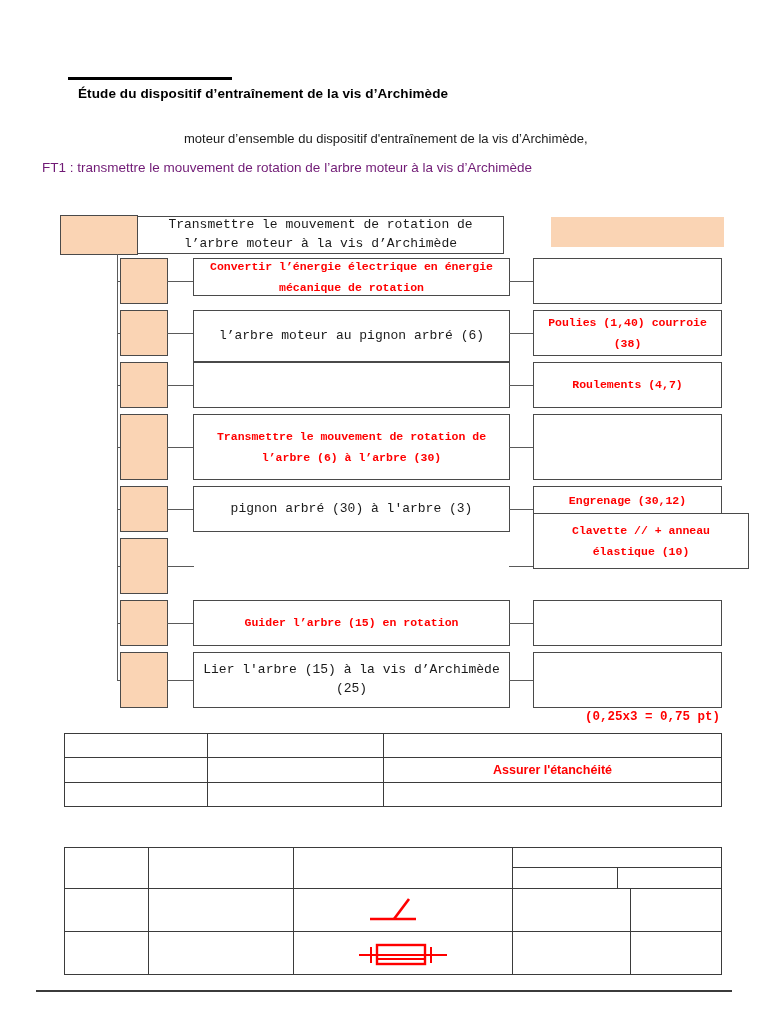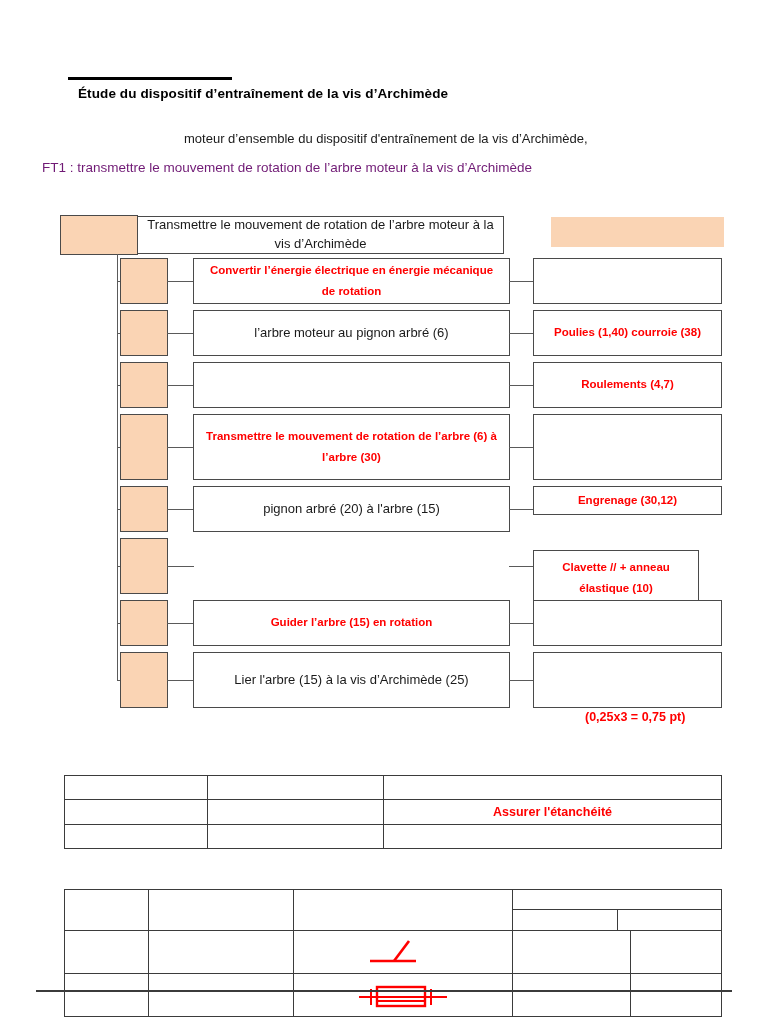--- a/index.html
+++ b/index.html
@@ -53,21 +53,21 @@
 
   
   .diagram {
     position: absolute;
     left: 0;
     top: 0;
     width: 768px;
     height: 1024px;
     pointer-events: none;
   }
-  .diagram > * { pointer-events: auto; }
+  .diagram > * { pointer-events: auto; font-family: Liberation Mono, monospace; }
 
   .box {
     position: absolute;
     box-sizing: border-box;
     border: 1.3px solid #4a4a4a;
     background: #ffffff;
     display: flex;
     align-items: center;
     justify-content: center;
     text-align: center;
@@ -106,21 +106,20 @@
     font-weight: bold;
     color: #ff0000;
     white-space: nowrap;
   }
 
   
   .tbl {
     position: absolute;
     border-collapse: collapse;
     table-layout: fixed;
-    margin-top: 42px;
   }
   .tbl td {
     border: 1.2px solid #3b3b3b;
     padding: 0;
     vertical-align: middle;
     text-align: center;
   }
   .cell-red {
     font-size: 12.5px;
     font-weight: bold;
@@ -169,34 +168,34 @@
     <span class="txt-black"></span>
   </div>
 
   <div class="connector v" style="left:117px; top:254px; height:427px;"></div>
 
   <div class="connector h" style="left:117px; top:281px; width:24px;"></div>
   <div class="box salmon" style="left:120px; top:258px; width:48px; height:46px;">
     <span class="txt-black"></span>
   </div>
   <div class="connector h" style="left:167px; top:281px; width:27px;"></div>
-  <div class="box" style="left:193px; top:258px; width:317px; height:46px;">
+  <div class="box" style="left:193px; top:258px; width:317px; height:38px;">
     <span class="txt-red">Convertir l’énergie électrique en énergie mécanique de rotation</span>
   </div>
   <div class="connector h" style="left:509px; top:281px; width:25px;"></div>
   <div class="box" style="left:533px; top:258px; width:189px; height:46px;">
     <span class="txt-red"></span>
   </div>
 
   <div class="connector h" style="left:117px; top:333px; width:24px;"></div>
   <div class="box salmon" style="left:120px; top:310px; width:48px; height:46px;">
     <span class="txt-black"></span>
   </div>
   <div class="connector h" style="left:167px; top:333px; width:27px;"></div>
-  <div class="box" style="left:193px; top:310px; width:317px; height:46px;">
+  <div class="box" style="left:193px; top:310px; width:317px; height:52px;">
     <span class="txt-black">l’arbre moteur au pignon arbré (6)</span>
   </div>
   <div class="connector h" style="left:509px; top:333px; width:25px;"></div>
   <div class="box" style="left:533px; top:310px; width:189px; height:46px;">
     <span class="txt-red">Poulies (1,40) courroie (38)</span>
   </div>
 
   <div class="connector h" style="left:117px; top:385px; width:24px;"></div>
   <div class="box salmon" style="left:120px; top:362px; width:48px; height:46px;">
     <span class="txt-black"></span>
@@ -222,34 +221,34 @@
   <div class="box" style="left:533px; top:414px; width:189px; height:66px;">
     <span class="txt-red"></span>
   </div>
 
   <div class="connector h" style="left:117px; top:509px; width:24px;"></div>
   <div class="box salmon" style="left:120px; top:486px; width:48px; height:46px;">
     <span class="txt-black"></span>
   </div>
   <div class="connector h" style="left:167px; top:509px; width:27px;"></div>
   <div class="box" style="left:193px; top:486px; width:317px; height:46px;">
-    <span class="txt-black">pignon arbré (20) à l'arbre (15)</span>
+    <span class="txt-black">pignon arbré (30) à l'arbre (3)</span>
   </div>
   <div class="connector h" style="left:509px; top:509px; width:25px;"></div>
   <div class="box" style="left:533px; top:486px; width:189px; height:29px;">
     <span class="txt-red">Engrenage (30,12)</span>
   </div>
 
   <div class="connector h" style="left:117px; top:566px; width:24px;"></div>
   <div class="box salmon" style="left:120px; top:538px; width:48px; height:56px;">
     <span class="txt-black"></span>
   </div>
   <div class="connector h" style="left:167px; top:566px; width:27px;"></div>
   <div class="connector h" style="left:509px; top:566px; width:25px;"></div>
-  <div class="box" style="left:533px; top:550px; width:166px; height:56px;justify-content:center;">
+  <div class="box" style="left:533px; top:513px; width:216px; height:56px;justify-content:center;">
     <span class="txt-red">Clavette // + anneau élastique (10)</span>
   </div>
 
   <div class="connector h" style="left:117px; top:623px; width:24px;"></div>
   <div class="box salmon" style="left:120px; top:600px; width:48px; height:46px;">
     <span class="txt-black"></span>
   </div>
   <div class="connector h" style="left:167px; top:623px; width:27px;"></div>
   <div class="box" style="left:193px; top:600px; width:317px; height:46px;">
     <span class="txt-red">Guider l’arbre (15) en rotation</span>

